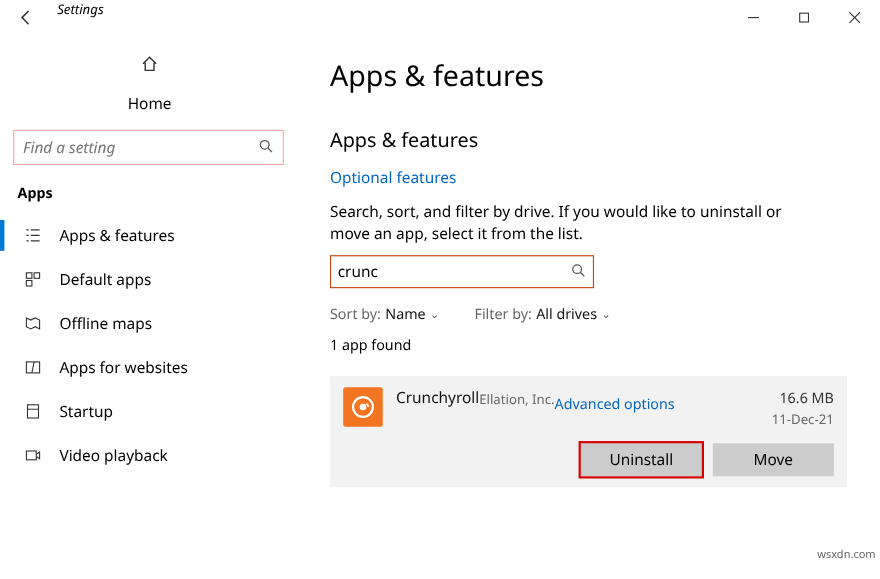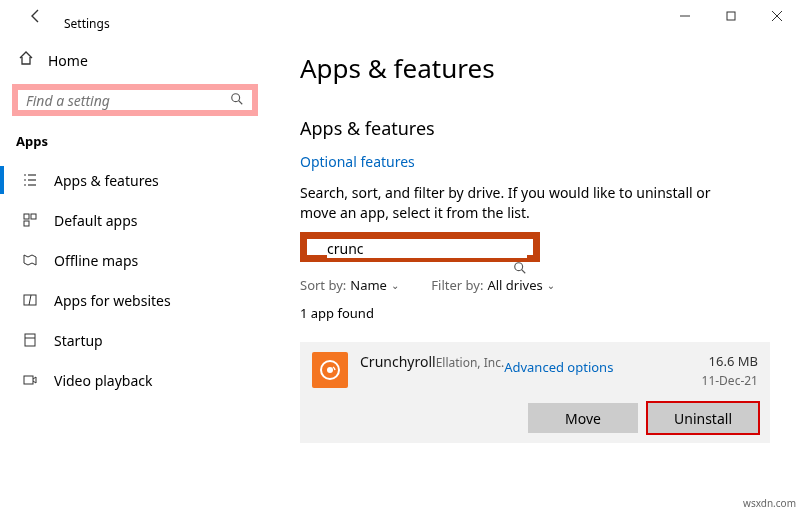--- a/index.html
+++ b/index.html
@@ -1,46 +1,46 @@
 <!DOCTYPE html>
 <html><head>
   <meta charset="utf-8">
   <style>
     * { margin: 0; padding: 0; box-sizing: border-box; font-family: "Segoe UI", system-ui, sans-serif; }
     body { width: 800px; height: 526px; background: #fff; overflow: hidden; position: relative; }
 
     .titlebar { height: 32px; display: flex; align-items: center; justify-content: flex-end; }
-    .titlebar-left { position: absolute; left: 16px; top: 0; height: 32px; display: flex; align-items: flex-end; }
+    .titlebar-left { position: absolute; left: 4px; top: 0; height: 32px; display: flex; align-items: flex-start; font-style: italic; }
     .back-btn { width: 40px; height: 32px; display:flex; align-items:center; justify-content:center; cursor:pointer; }
     .win-title { font-size: 12px; margin-left: 8px; }
     .win-ctrl { width: 46px; height: 32px; display:flex; align-items:center; justify-content:center; cursor:pointer; }
     .win-ctrl svg { width: 10px; height: 10px; }
 
     .content { display: flex; height: calc(100% - 32px); }
 
     .sidebar { width: 270px; padding: 10px 12px; border-right: none; }
-    .home-row { display:flex; align-items:center; gap: 14px; padding: 8px 4px 14px 6px; font-size: 14px; cursor:pointer; }
-    .search-box { height: 32px; border: 6px solid #fca5a5; display:flex; align-items:center; padding: 0 8px; margin-bottom: 16px; }
+    .home-row { display:flex; align-items:center; gap: 14px; padding: 8px 4px 14px 6px; font-size: 14px; cursor:pointer;flex-direction:column; }
+    .search-box { height: 32px; border: 1px solid #fca5a5; display:flex; align-items:center; padding: 0 8px; margin-bottom: 16px; }
     .search-box input { border:none; outline:none; flex:1; font-size: 14px; font-style: italic; color:#666; background:transparent; }
     .search-box .sicon { color:#555; }
 
     .section-label { font-size: 13px; font-weight: 700; margin: 6px 0 10px 4px; }
 
     .nav-item { display:flex; align-items:center; gap: 16px; height: 40px; padding-left: 10px; font-size: 14px; cursor:pointer; position:relative; }
     .nav-item .icon { width:16px; display:flex; justify-content:center; color:#333; }
     .nav-item.active::before { content:""; position:absolute; left:-12px; top:6px; bottom:6px; width:4px; background:#0078d7; }
 
     .main { flex:1; padding: 18px 30px 12px; overflow:auto; }
     .page-title { font-size: 26px; font-weight: 400; margin-bottom: 30px; }
     .subhead { font-size: 18px; font-weight: 400; margin: 8px 0 12px; }
 
     .link { color:#0067c0; font-size: 14px; display:block; margin: 8px 0 12px; cursor:pointer; }
     .help-text { font-size: 14px; line-height: 1.4; margin: 6px 0 10px; max-width: 430px; }
 
-    .app-search { width: 240px; height: 30px; border:7px solid #c2410c; display:flex; align-items:flex-end; padding:0 6px; margin-bottom: 14px; flex-direction: column; }
+    .app-search { width: 240px; height: 30px; border:1px solid #c2410c; display:flex; align-items:center; padding:0 6px; margin-bottom: 14px; }
     .app-search input { border:none; outline:none; flex:1; font-size: 14px; }
     .app-search .sicon { color:#555; }
 
     .sortfilter { display:flex; gap: 32px; font-size: 13px; color:#444; margin-bottom: 10px; align-items:center; }
     .sortfilter .sf { cursor:pointer; display:flex; align-items:center; gap:4px; }
     .sortfilter .lbl { color:#666; }
     .sortfilter .val { color:#111; }
     .chev { color:#555; font-size:10px; }
 
     .found { font-size: 13px; margin-bottom: 20px; }
@@ -228,20 +228,20 @@
           <span class="app-name">Crunchyroll</span>
           <span class="app-pub">Ellation, Inc.</span>
           <a class="app-adv">Advanced options</a>
         </div>
         <div class="app-meta">
           <div class="app-size">16.6 MB</div>
           <div class="app-date">11-Dec-21</div>
         </div>
       </div>
       <div class="app-actions">
+        <button class="btn btn-outline">Uninstall</button>
         <button class="btn">Move</button>
-        <button class="btn btn-outline">Uninstall</button>
       </div>
     </div>
   </div>
 </div>
 
 <div class="watermark">wsxdn.com</div>
 
 </body></html>

